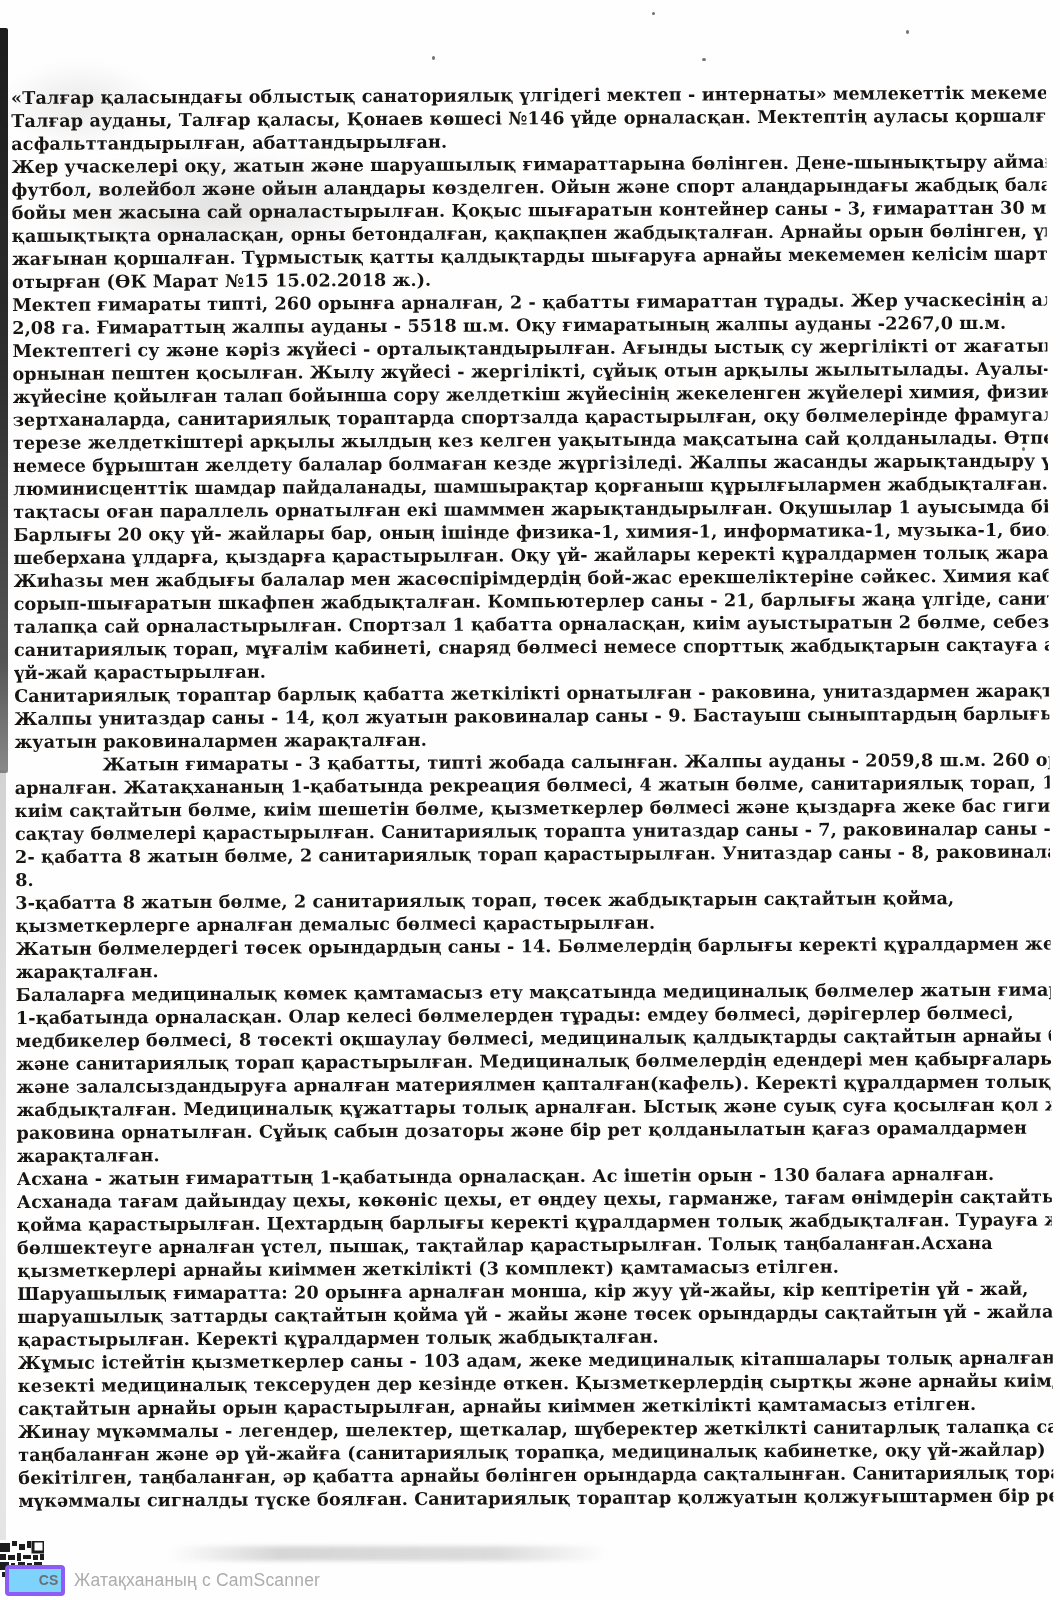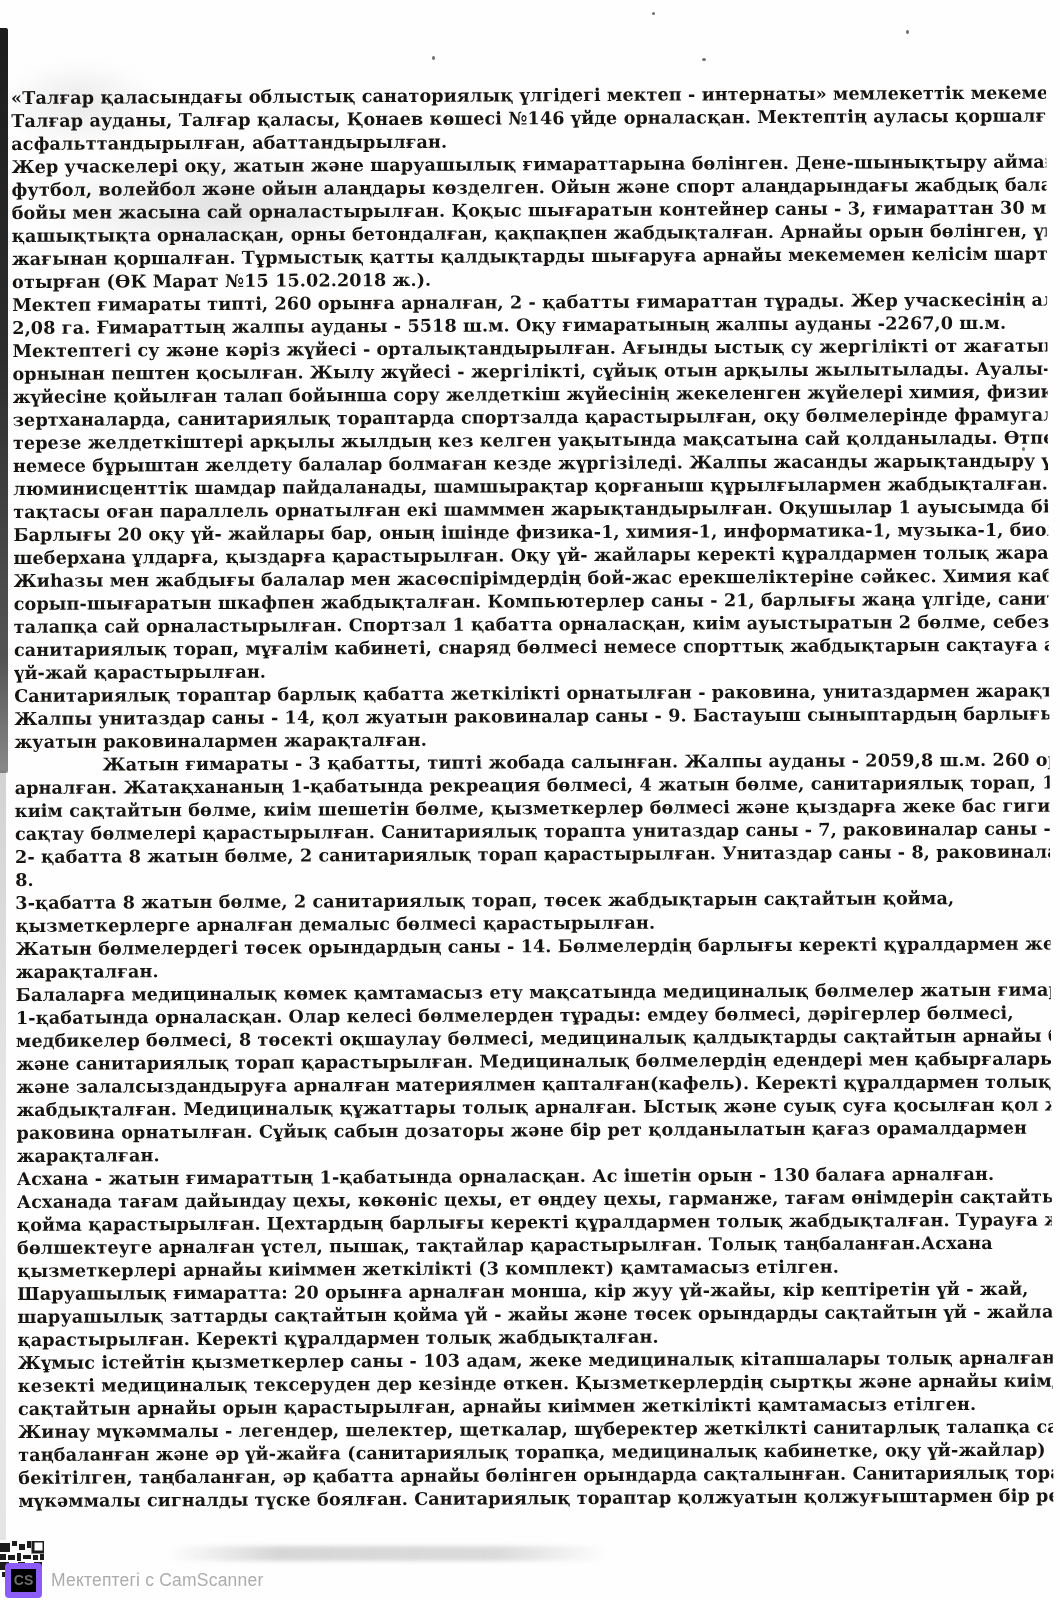--- a/index.html
+++ b/index.html
@@ -65,24 +65,24 @@
     transform:skewX(-8deg);
   }
   .qr{position:absolute;left:0;top:1541px;}
   .cs-footer{
     position:absolute;left:5px;top:1566px;height:28px;
     display:flex;align-items:center;gap:9px;
     font-family:"Liberation Sans","DejaVu Sans",sans-serif;
   }
   .cs-logo{
     width:25px;height:23px;
-    border:6px solid #8b5cf6;border-radius:4px;
-    background:#000000;
+    border:4px solid #8b5cf6;border-radius:4px;
+    background:#7dd3fc;
     color:#6e6e6e;font-weight:700;font-size:14px;
-    display:flex;align-items:center;justify-content:center;
+    display:flex;align-items:center;justify-content:center;padding-left:27px;
   }
   .cs-text{color:#acacac;font-size:17.5px;letter-spacing:.2px;}
 </style>
 </head>
 <body>
 
 <div class="page">
 
   <div class="edge-bar"></div>
   <div class="edge-tail"></div>
@@ -217,16 +217,16 @@
       <rect x="20" y="29" width="4" height="6"></rect>
       <rect x="26" y="31" width="9" height="4"></rect>
       <rect x="37" y="28" width="5" height="6"></rect>
     </g>
   </svg>
 
   <div class="cs-footer">
     <div class="cs-logo">
       <span>CS</span>
     </div>
-    <span class="cs-text">Мектептегі с CamScanner</span>
+    <span class="cs-text">Жатақхананың с CamScanner</span>
   </div>
 
 </div>
 
 </body></html>

